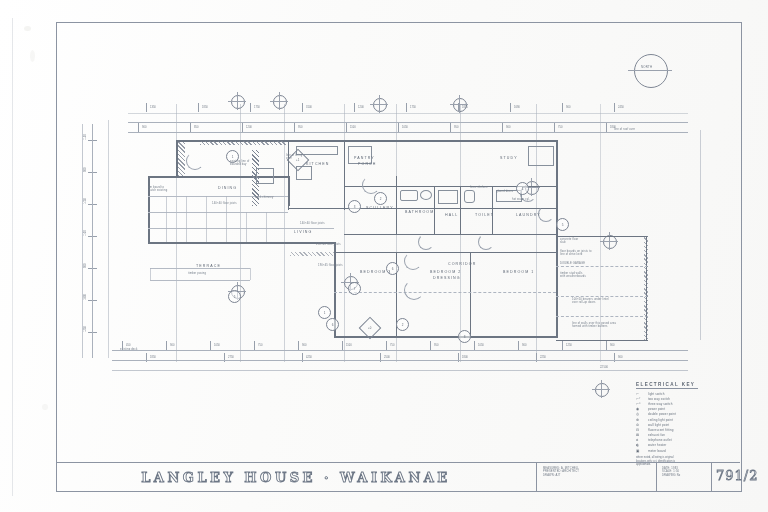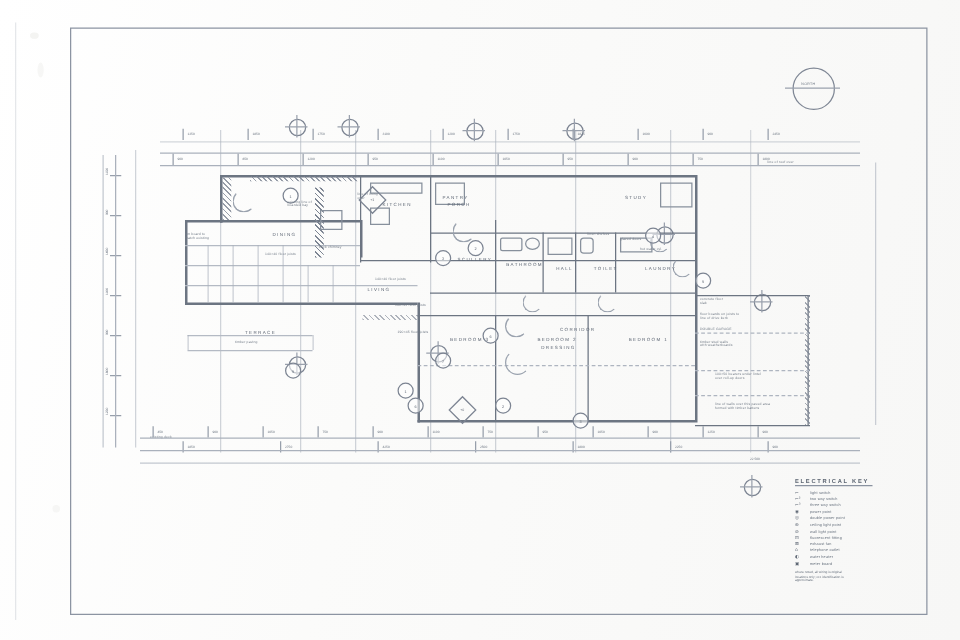--- a/index.html
+++ b/index.html
@@ -455,14 +455,25 @@
           <span class="ektxt">water heater</span>
         </div>
         <div class="ekrow">
           <span class="eksym">▣</span>
           <span class="ektxt">meter board</span>
         </div>
       </div>
     <div id="ekfoot">where noted, all wiring is original<br>locations only; cct. identification is<br>approximate.</div>
   </div>
 
+  <div id="titlestrip">
+    <div id="titlecell">
+      <div id="maintitle">LANGLEY HOUSE · WAIKANAE</div>
+    </div>
+    <div id="tbdiv1"></div>
+    <div id="tbdiv2"></div>
+    <div id="tbdiv3"></div>
+    <div class="tbcol" id="tbcolA">MEASURED: A. MITCHELL<br>PRESENTED: ARCHITECT<br>DRAWN: AJT</div>
+    <div class="tbcol" id="tbcolB">DATE: 1983<br>SCALE: 1:50<br>DRAWING No</div>
+    <div id="dwgno">791/2</div>
+  </div>
 
 </div>
 
 </body></html>

